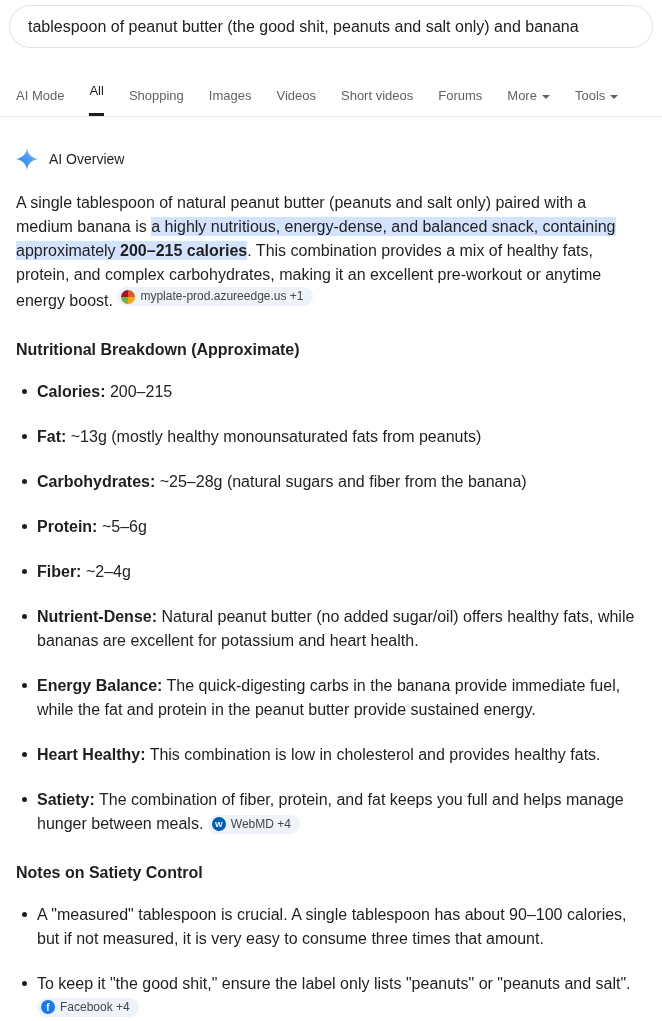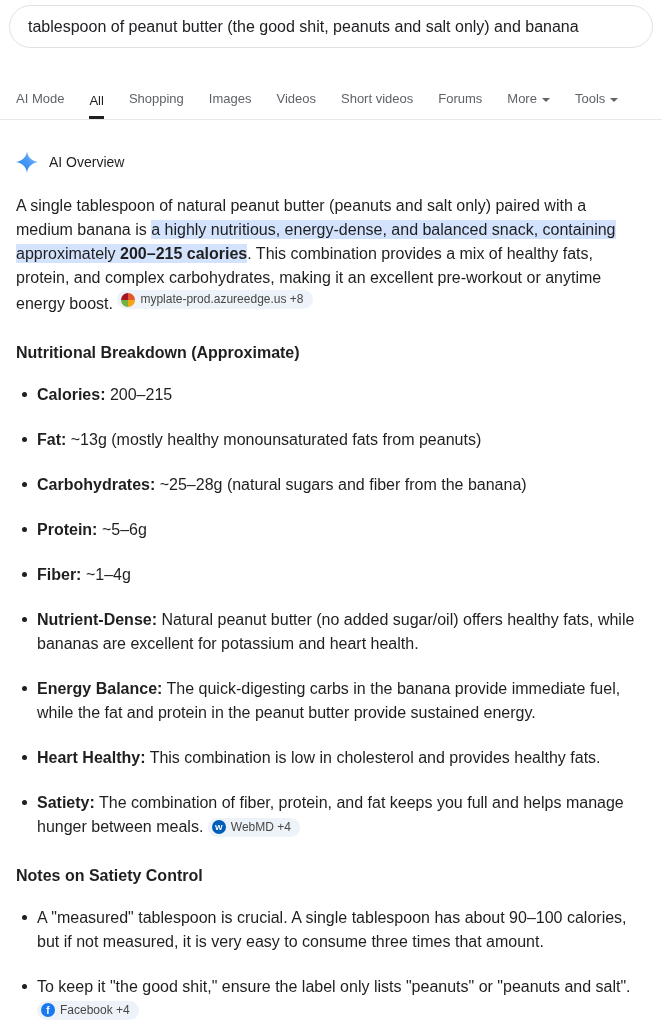--- a/index.html
+++ b/index.html
@@ -41,25 +41,24 @@
     font-size: 13px;
     color: #5f6368;
   }
   .tab {
     display: inline-flex;
     align-items: center;
     gap: 5px;
     padding: 8px 0 13px 0;
     cursor: pointer;
     white-space: nowrap;
-    margin-top: 8px;
   }
   .tab.active {
     color: #1f1f1f;
-    padding-bottom: 8px;
+    padding-bottom: 15px;
     border-bottom: 3px solid #1f1f1f;
   }
   .caret {
     width: 0; height: 0;
     border-left: 4px solid transparent;
     border-right: 4px solid transparent;
     border-top: 4px solid #5f6368;
     display: inline-block;
     margin-top: 2px;
   }
@@ -201,30 +200,30 @@
           <stop offset="1" stop-color="#a8c7fa"></stop>
         </linearGradient>
       </defs>
       <path d="M12 0c.65 6.5 5.5 11.35 12 12-6.5.65-11.35 5.5-12 12-.65-6.5-5.5-11.35-12-12C6.5 11.35 11.35 6.5 12 0z" fill="url(#sparkGrad)"></path>
     </svg>
     <span class="label">AI Overview</span>
   </div>
 
   <p class="intro"><span>A single tablespoon of natural peanut butter (peanuts and salt only) paired with a medium banana is </span><span class="hl"><span>a highly nutritious, energy-dense, and balanced snack, containing approximately </span><b>200–215 calories</b></span><span>. This combination provides a mix of healthy fats, protein, and complex carbohydrates, making it an excellent pre-workout or anytime energy boost. </span><span class="chip">
         <span class="chip-icon myplate"></span>
-        <span class="chip-label">myplate-prod.azureedge.us +8</span>
+        <span class="chip-label">myplate-prod.azureedge.us +1</span>
       </span></p>
 
   <h3 class="section-title">Nutritional Breakdown (Approximate)</h3>
   <ul class="bullets">
     <li><b>Calories:</b><span> 200–215</span></li>
     <li><b>Fat:</b><span> ~13g (mostly healthy monounsaturated fats from peanuts)</span></li>
     <li><b>Carbohydrates:</b><span> ~25–28g (natural sugars and fiber from the banana)</span></li>
     <li><b>Protein:</b><span> ~5–6g</span></li>
-    <li><b>Fiber:</b><span> ~1–4g</span></li>
+    <li><b>Fiber:</b><span> ~2–4g</span></li>
   </ul>
 
   <ul class="bullets">
     <li><b>Nutrient-Dense:</b><span> Natural peanut butter (no added sugar/oil) offers healthy fats, while bananas are excellent for potassium and heart health.</span></li>
     <li><b>Energy Balance:</b><span> The quick-digesting carbs in the banana provide immediate fuel, while the fat and protein in the peanut butter provide sustained energy.</span></li>
     <li><b>Heart Healthy:</b><span> This combination is low in cholesterol and provides healthy fats.</span></li>
     <li><b>Satiety:</b><span> The combination of fiber, protein, and fat keeps you full and helps manage hunger between meals. </span><span class="chip">
           <span class="chip-icon webmd">
             <span>W</span>
           </span>

